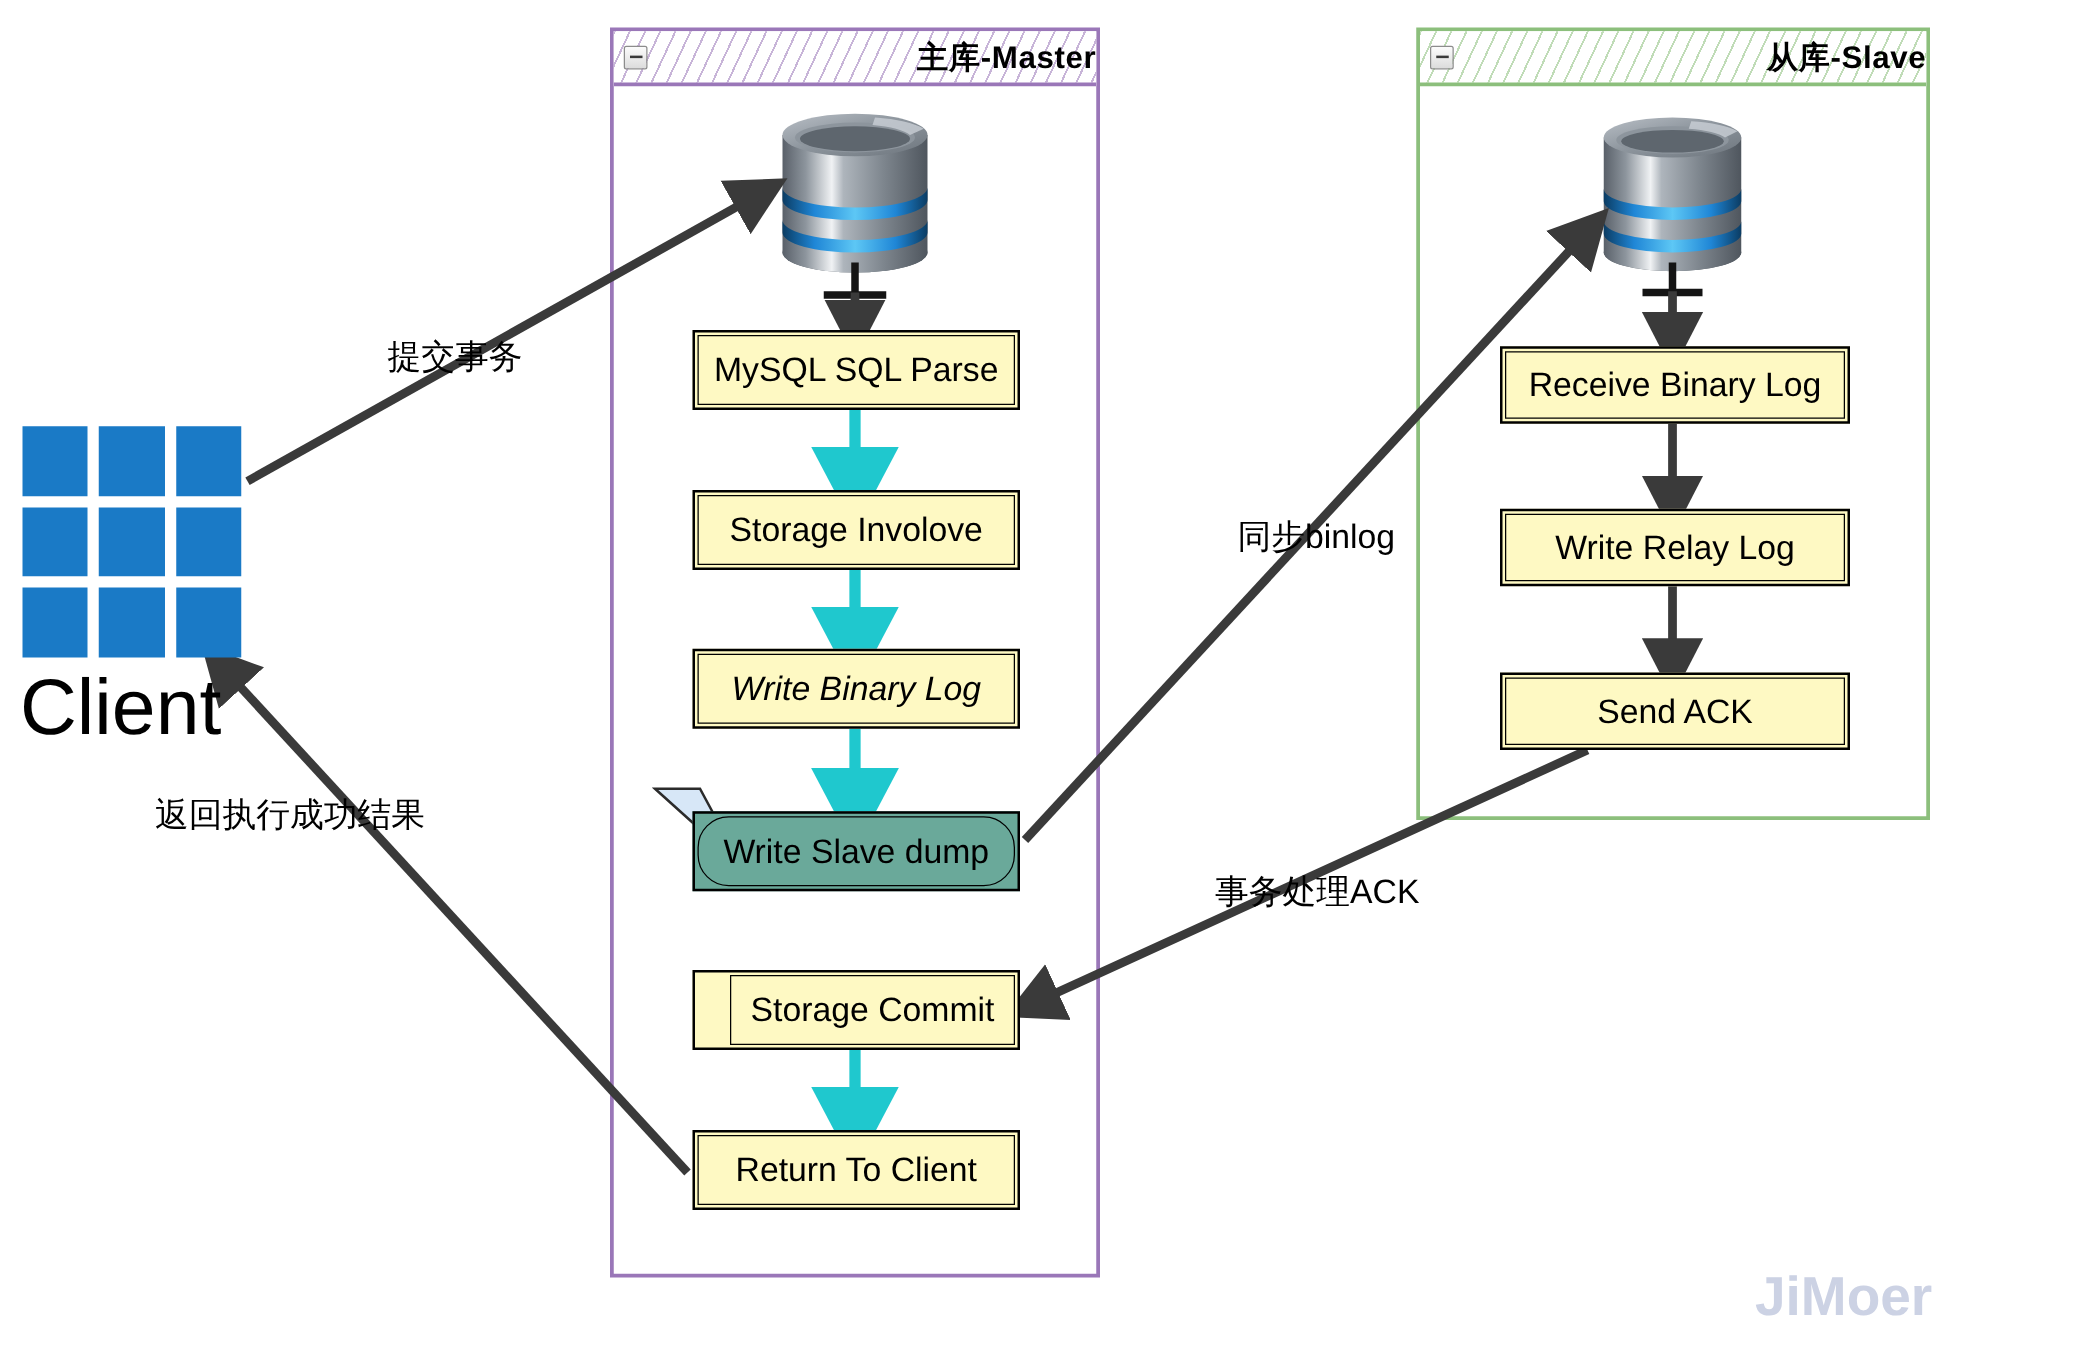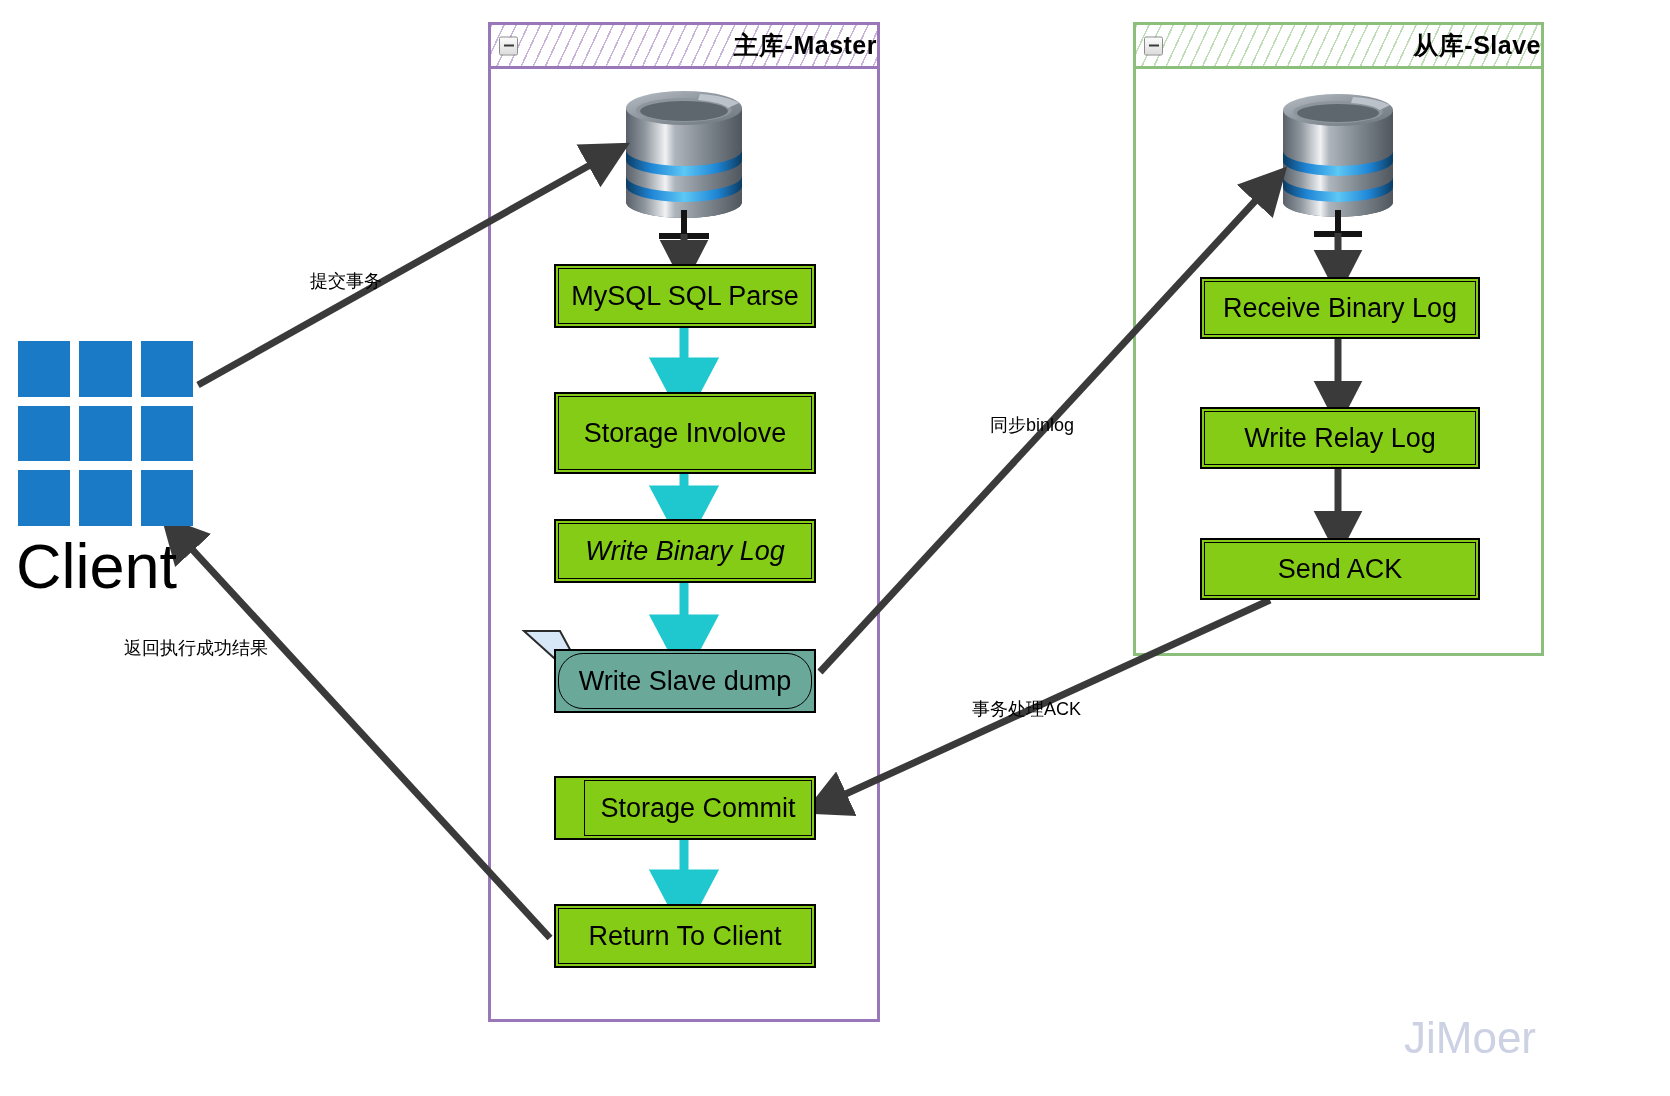--- a/index.html
+++ b/index.html
@@ -85,21 +85,21 @@
     width: 10px;
     height: 2px;
     background: #3a3a3a;
   }
 
   
   .node {
     position: absolute;
     box-sizing: border-box;
     border: 2px solid #000000;
-    background: #84cc16;
+    background: #fef9c3;
     padding: 2px;
   }
   .node-inner {
     box-sizing: border-box;
     border: 1px solid #000000;
     width: 100%;
     height: 100%;
     display: flex;
     align-items: center;
     justify-content: center;
@@ -127,21 +127,21 @@
     position: absolute;
     font-size: 63px;
     color: #000000;
     line-height: 1;
     white-space: nowrap;
   }
 
   
   .edge-label {
     position: absolute;
-    font-size: 18px;
+    font-size: 27px;
     color: #000000;
     white-space: nowrap;
     line-height: 1;
   }
 
   
   .callout {
     position: absolute;
     box-sizing: border-box;
     border: 1px solid #2b2b2b;
@@ -277,21 +277,21 @@
     <div class="client-cell"></div>
   </div>
   <div class="client-label" style="left:16px; top:535px;">Client</div>
 
   <div class="node" style="left:554px; top:264px; width:262px; height:64px;">
     <div class="node-inner">
       <span class="node-label">MySQL SQL Parse</span>
     </div>
   </div>
 
-  <div class="node" style="left:554px; top:392px; width:262px; height:82px;">
+  <div class="node" style="left:554px; top:392px; width:262px; height:64px;">
     <div class="node-inner">
       <span class="node-label">Storage Involove</span>
     </div>
   </div>
 
   <div class="node" style="left:554px; top:519px; width:262px; height:64px;font-style:italic;">
     <div class="node-inner">
       <span class="node-label">Write Binary Log</span>
     </div>
   </div>
@@ -334,15 +334,15 @@
 
 
   <div class="edge-label" style="left:310px; top:272px;">提交事务</div>
 
   <div class="edge-label" style="left:990px; top:416px;">同步binlog</div>
 
   <div class="edge-label" style="left:972px; top:700px;">事务处理ACK</div>
 
   <div class="edge-label" style="left:124px; top:639px;">返回执行成功结果</div>
 
-  <div class="watermark" style="left:1404px; top:1016px;">JiMoer</div>
+  <div class="watermark" style="left:1404px; top:1016px;font-weight:bold;">JiMoer</div>
 
 </div>
 
 </body></html>

